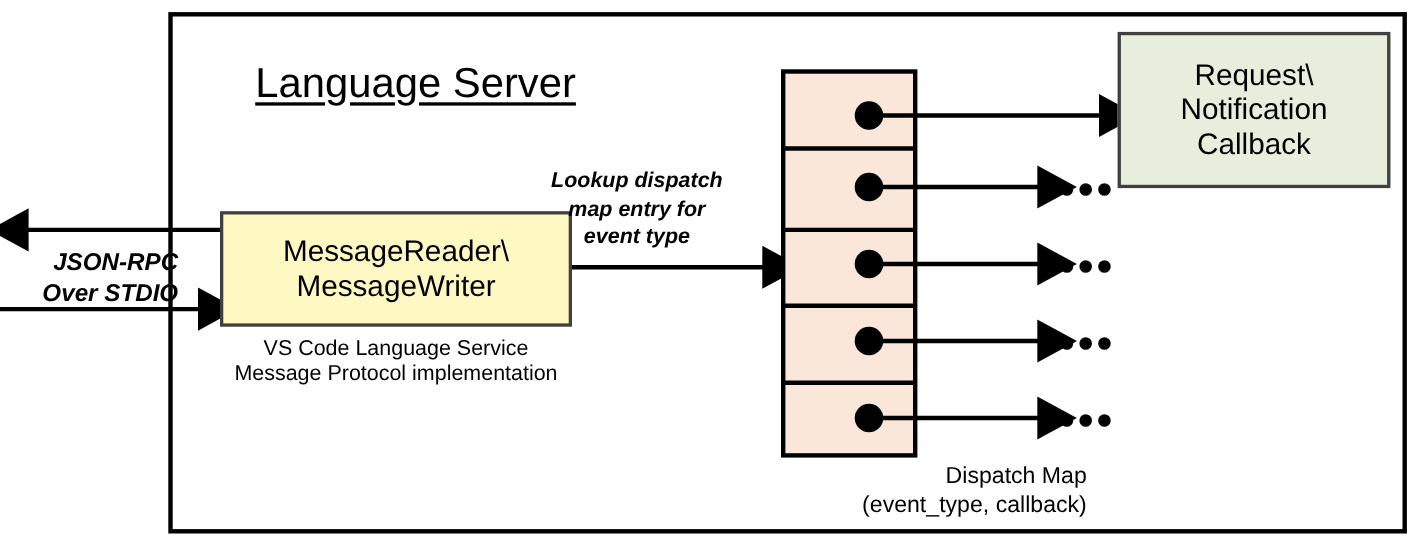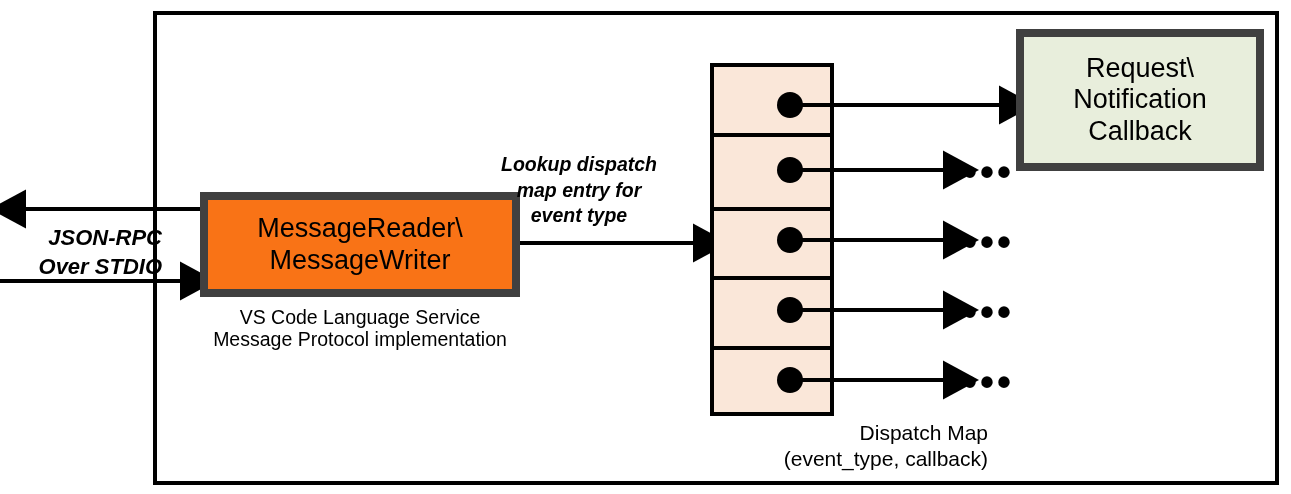--- a/index.html
+++ b/index.html
@@ -29,21 +29,21 @@
   .txt {
     position: absolute;
     text-align: center;
     line-height: 1.14;
     white-space: pre-line;
     color: #000;
   }
   .boxed {
     position: absolute;
     box-sizing: border-box;
-    border: 8px solid #404040;
+    border: 3px solid #404040;
     display: flex;
     align-items: center;
     justify-content: center;
     text-align: center;
     line-height: 1.16;
     white-space: pre-line;
   }
 
   
   #outer-frame {
@@ -67,21 +67,21 @@
     text-underline-offset: 5px;
     text-align: left;
   }
 
   
   #msg-box {
     left: 200px;
     top: 192px;
     width: 320px;
     height: 105px;
-    background: #f97316;
+    background: #fef9c3;
     font-size: 27px;
   }
   #msg-caption {
     left: 182px;
     top: 306px;
     width: 356px;
     font-size: 19.5px;
   }
 
   
@@ -207,20 +207,21 @@
     <g>
       <circle cx="790" cy="310" r="13" fill="#000"></circle>
       <line x1="790" y1="310" x2="947" y2="310" stroke="#000" stroke-width="4" marker-end="url(#arrR)"></line>
     </g>
     <g>
       <circle cx="790" cy="380" r="13" fill="#000"></circle>
       <line x1="790" y1="380" x2="947" y2="380" stroke="#000" stroke-width="4" marker-end="url(#arrR)"></line>
     </g>
   </svg>
 
+  <div class="txt" id="page-title">Language Server</div>
 
   <div class="txt" id="jsonrpc-label">JSON-RPC
 Over STDIO</div>
 
   <div class="boxed" id="msg-box">MessageReader\
 MessageWriter</div>
   <div class="txt" id="msg-caption">VS Code Language Service
 Message Protocol implementation</div>
 
   <div class="txt" id="lookup-label">Lookup dispatch

